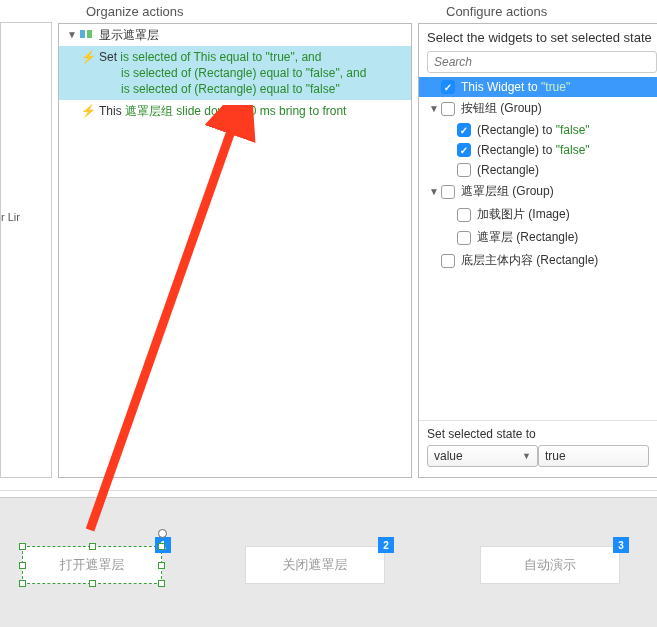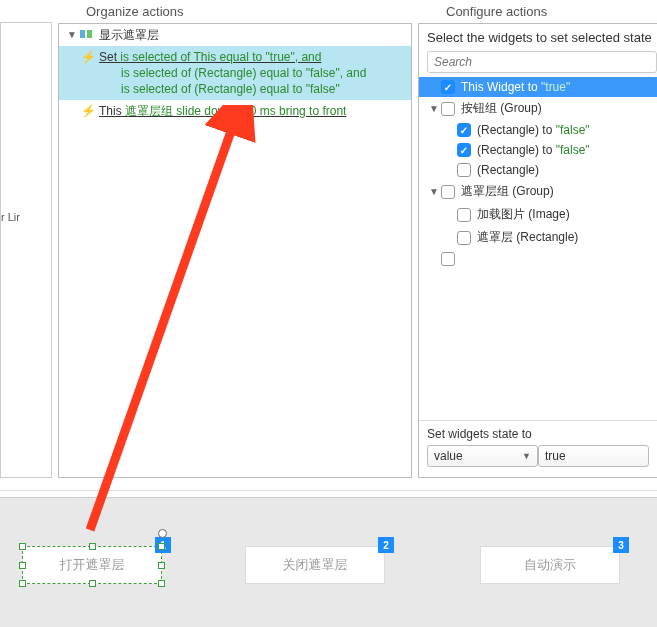--- a/index.html
+++ b/index.html
@@ -14,21 +14,21 @@
     .panel-title { font-size: 13px; color: #555; padding: 4px 0 4px 8px; margin-left: 20px; }
     .organize-body { flex: 1; border: 1px solid #bbb; background: #fff; margin: 0 6px 10px 0; overflow: hidden; }
     
     .tree-row { display: flex; align-items: flex-start; padding: 3px 6px; line-height: 16px; }
     .tree-row.selected-bg { background: #b7e5f1; }
     .disclosure { width: 14px; flex-shrink: 0; text-align: center; color: #666; font-size: 10px; cursor: pointer; }
     .case-icon { width: 16px; height: 14px; flex-shrink: 0; margin-right: 4px; display: flex; align-items: center; justify-content: center; }
     .lightning { width: 16px; flex-shrink: 0; color: #444; font-size: 12px; margin-right: 2px; }
     .tree-label { flex: 1; font-size: 12px; }
     .case-label { color: #333; }
-    .action-text { color: #333; text-decoration: underline; }
+    .action-text { color: #333; }
     .action-green { color: #2a8a2a; }
     
     .configure-panel { flex: 1; display: flex; flex-direction: column; min-width: 0; }
     .configure-body { flex: 1; border: 1px solid #bbb; border-right: none; background: #fff; margin: 0 0 10px 0; display: flex; flex-direction: column; overflow: hidden; }
     .select-header { font-size: 13px; color: #333; padding: 6px 8px 4px 8px; white-space: nowrap; overflow: hidden; }
     .search-box { margin: 2px 0 4px 8px; }
     .search-box input { width: 100%; border: 1px solid #ccc; border-radius: 3px; padding: 3px 6px; font-size: 12px; font-style: italic; color: #999; }
     
     .widget-tree { flex: 1; overflow: hidden; }
     .wt-row { display: flex; align-items: center; padding: 3px 6px; font-size: 12px; }
@@ -143,24 +143,25 @@
           <span class="wt-label">加载图片 (Image)</span>
         </div>
         <div class="wt-row indent2">
           <span class="wt-disclosure"></span>
           <span class="wt-check"></span>
           <span class="wt-label">遮罩层 (Rectangle)</span>
         </div>
         <div class="wt-row indent1">
           <span class="wt-disclosure"></span>
           <span class="wt-check"></span>
+          <span class="wt-label">底层主体内容 (Rectangle)</span>
         </div>
       </div>
       <div class="state-section">
-        <div class="state-label">Set widgets state to</div>
+        <div class="state-label">Set selected state to</div>
         <div class="state-controls">
           <div class="dropdown">
             <span>value</span>
             <span class="chev">▼</span>
           </div>
           <div class="dropdown dropdown-small">
             <span>true</span>
           </div>
         </div>
       </div>

